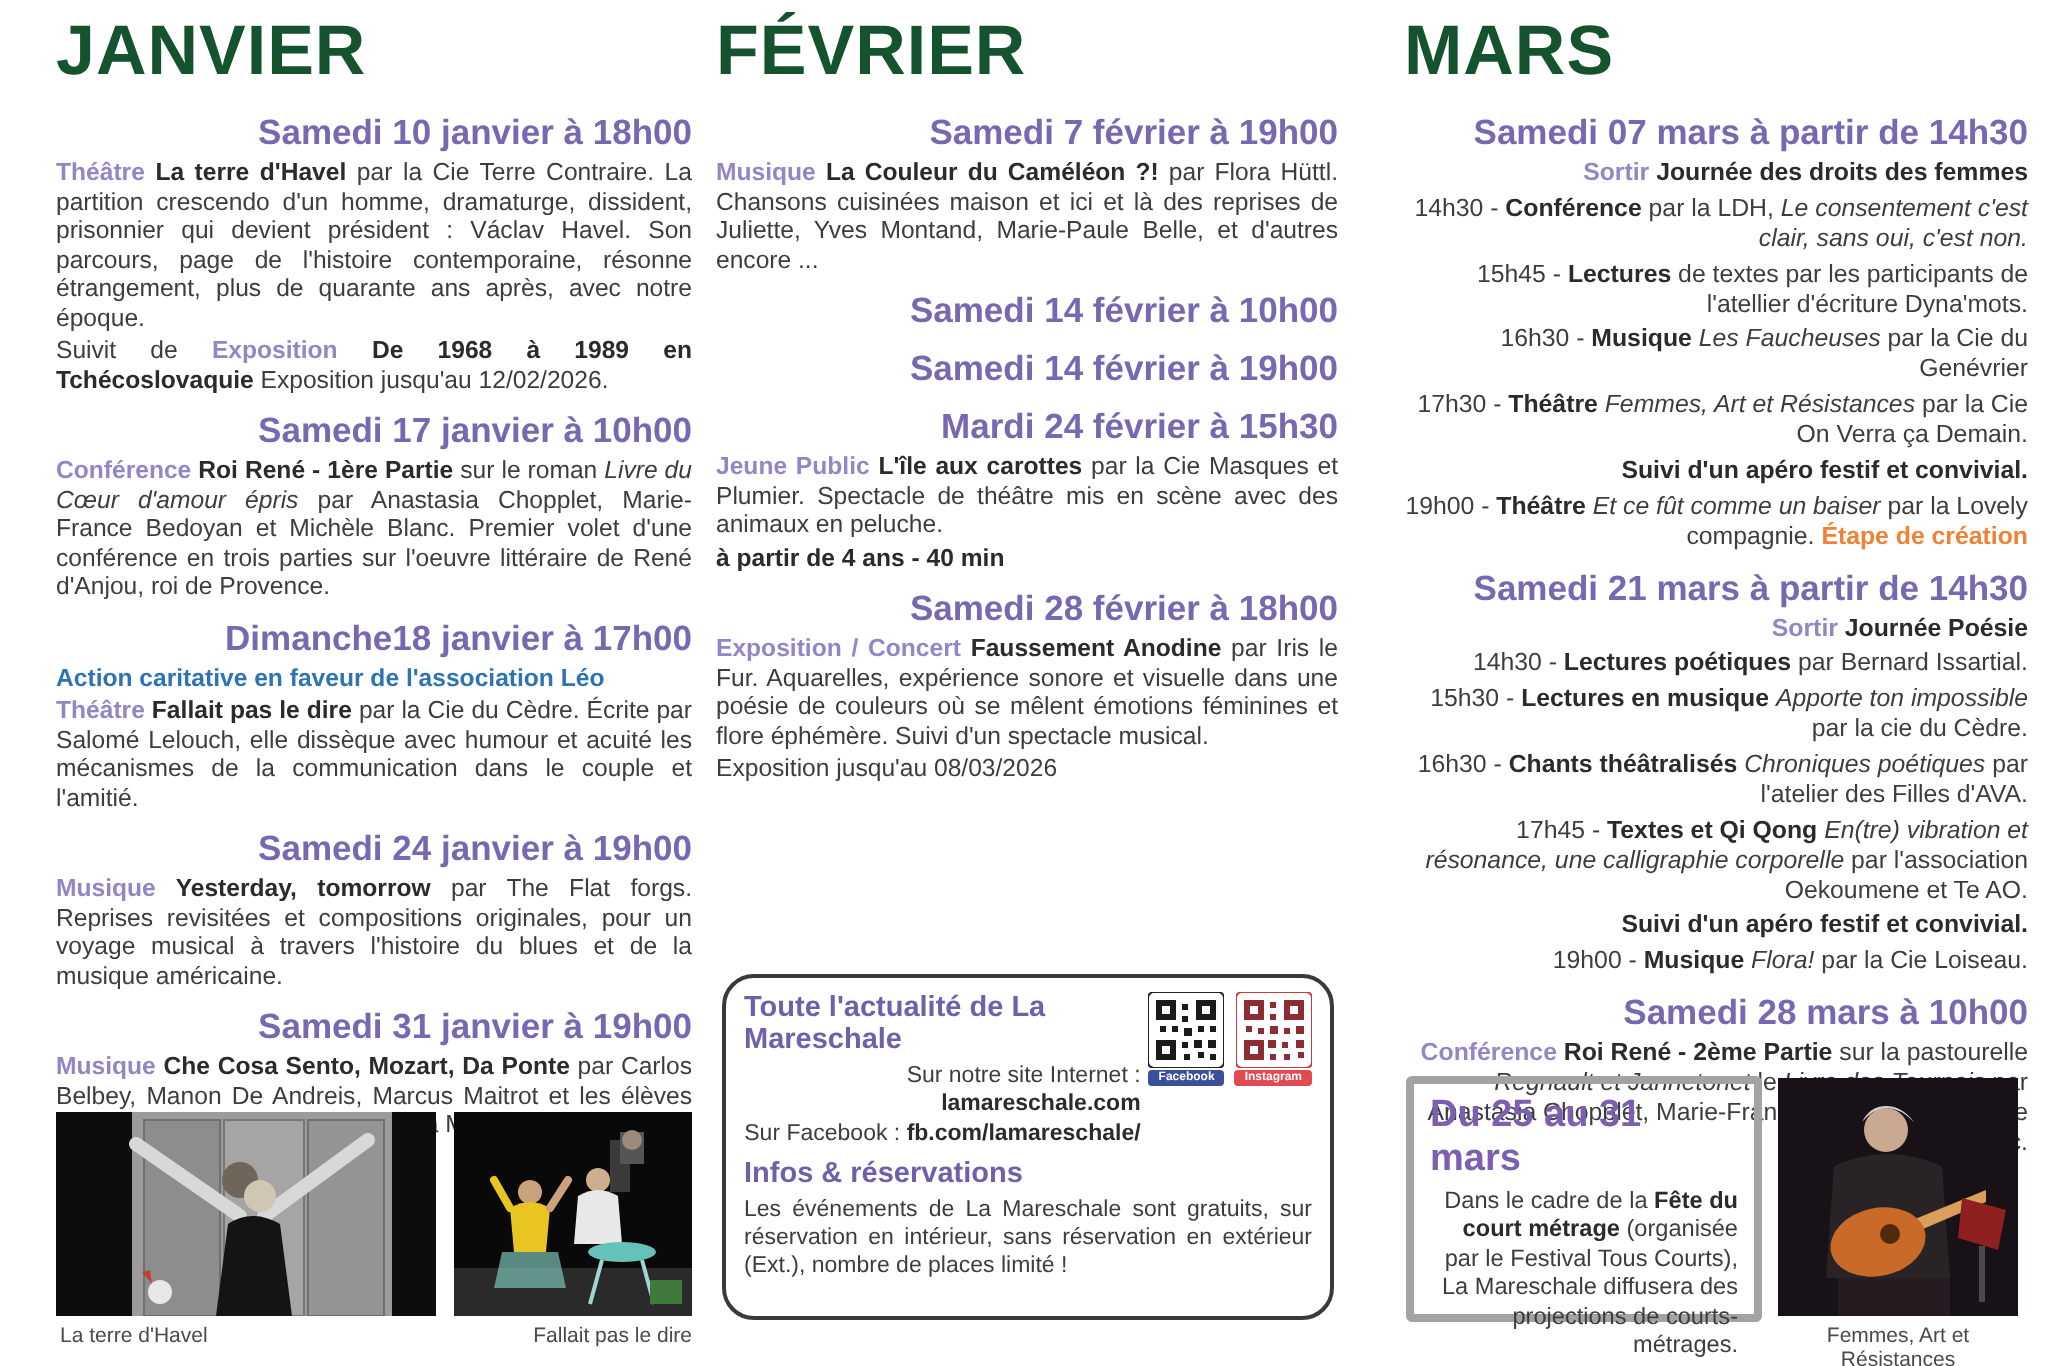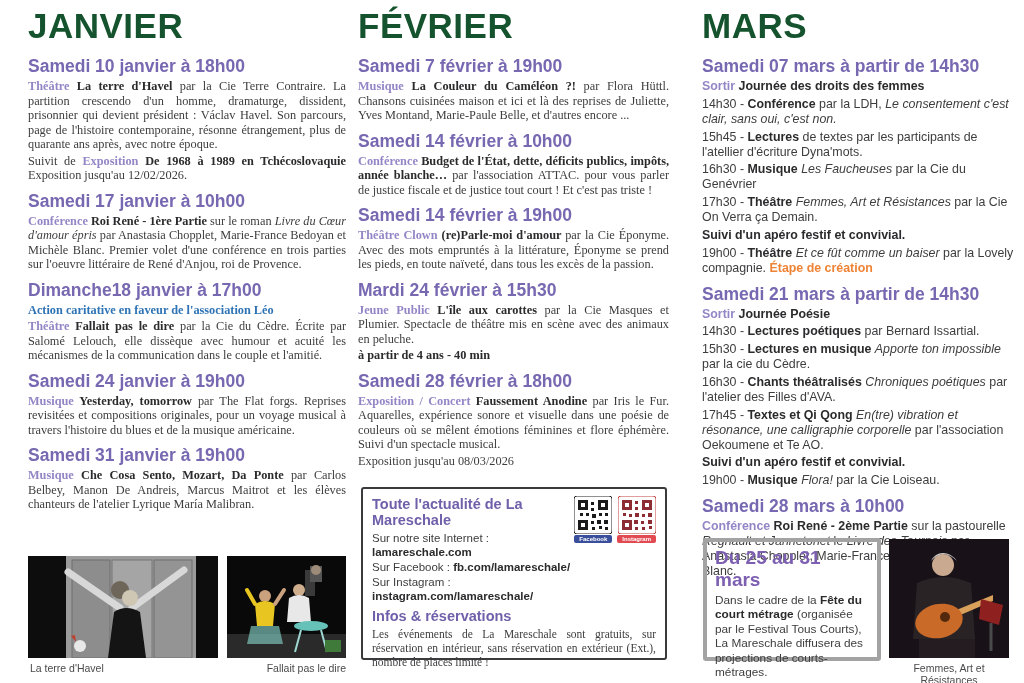--- a/index.html
+++ b/index.html
@@ -4,43 +4,43 @@
 <style>
   html,body{margin:0;padding:0;background:#fff;}
   .page{position:relative;width:1024px;height:683px;background:#ffffff;overflow:hidden;
         font-family:"Liberation Sans",sans-serif;color:#3d3d3f;}
   .col{position:absolute;top:4px;}
   .col1{left:28px;width:318px;}
   .col2{left:358px;width:311px;}
   .col3{left:702px;width:312px;}
   h1.month{font-size:35px;font-weight:bold;color:#14532d;margin:2px 0 10px 0;letter-spacing:.5px;}
   .event{margin-bottom:7px;}
-  h3.date{font-size:17.5px;font-weight:bold;color:#7868b1;margin:8px 0 2px 0;}
-  p.para{font-size:12.3px;line-height:1.18;margin:0 0 2px 0;color:#3d3d3f;}
-  .justify p.para{text-align:justify;font-family:Liberation Serif, serif;}
+  h3.date{font-size:17.5px;font-weight:bold;color:#7868b1;margin:8px 0 2px 0;text-align:right;}
+  p.para{font-size:12.3px;line-height:1.18;margin:0 0 2px 0;color:#3d3d3f;text-align:right;}
+  .justify p.para{text-align:justify;}
   .col3 p.para{font-size:12.4px;line-height:1.2;margin:0 0 3px 0;}
   span.cat{color:#9486c6;font-weight:bold;}
   span.b{font-weight:bold;color:#2b2b2d;}
   span.i{font-style:italic;}
   span.blue{color:#2e74b5;font-weight:bold;}
   span.orange{color:#ef8335;font-weight:bold;}
 
   
   .photos-row{position:absolute;left:28px;top:556px;width:318px;height:102px;display:flex;gap:9px;}
   .photo{overflow:hidden;background:#111;}
   .photo1{width:190px;height:102px;}
   .photo2{width:119px;height:102px;}
   .caption{position:absolute;font-size:10.5px;color:#4a4a4c;}
   .cap1{left:30px;top:662px;}
   .cap2{left:28px;top:662px;width:318px;text-align:right;}
   .cap3{left:888px;top:662px;width:122px;text-align:center;}
 
   
   .info-box{position:absolute;left:361px;top:487px;width:306px;height:173px;
-            border:2px solid #3a3a3c;border-radius:3px;box-sizing:border-box;padding:7px 9px 6px 9px;}
+            border:2px solid #3a3a3c;border-radius:16px;box-sizing:border-box;padding:7px 9px 6px 9px;}
   .info-title{font-size:14.5px;font-weight:bold;color:#7060aa;margin:0 0 3px 0;}
   .info-top{display:flex;}
   .info-top-text{width:228px;}
   .info-box p.para{font-size:11.5px;line-height:1.22;margin:0 0 1px 0;}
   .qr-group{display:flex;gap:5px;margin-left:4px;}
   .qr{display:flex;flex-direction:column;align-items:center;}
   .qr svg{width:38px;height:38px;}
   .qr-label{font-size:6px;color:#fff;border-radius:2px;padding:1px 5px;margin-top:1px;font-weight:bold;}
   .qr-label.fb{background:#3a4f9c;}
   .qr-label.ig{background:#e24a52;}
@@ -88,25 +88,23 @@
 
   <div class="col col2 justify">
     <h1 class="month">FÉVRIER</h1>
     <div>
         <section class="event">
           <h3 class="date">Samedi 7 février à 19h00</h3>
           <p class="para"><span class="cat">Musique </span><span class="b">La Couleur du Caméléon ?! </span><span>par Flora Hüttl. Chansons cuisinées maison et ici et là des reprises de Juliette, Yves Montand, Marie-Paule Belle, et d'autres encore ...</span></p>
         </section>
         <section class="event">
           <h3 class="date">Samedi 14 février à 10h00</h3>
-          <p class="para"><span class="cat">Conférence </span><span class="b">Budget de l'État, dette, déficits publics, impôts, année blanche… </span><span>par l'association ATTAC. pour vous parler de justice fiscale et de justice tout court ! Et c'est pas triste !</span></p>
         </section>
         <section class="event">
           <h3 class="date">Samedi 14 février à 19h00</h3>
-          <p class="para"><span class="cat">Théâtre Clown </span><span class="b">(re)Parle-moi d'amour </span><span>par la Cie Éponyme. Avec des mots empruntés à la littérature, Éponyme se prend les pieds, en toute naïveté, dans tous les excès de la passion.</span></p>
         </section>
         <section class="event">
           <h3 class="date">Mardi 24 février à 15h30</h3>
           <p class="para"><span class="cat">Jeune Public </span><span class="b">L'île aux carottes </span><span>par la Cie Masques et Plumier. Spectacle de théâtre mis en scène avec des animaux en peluche.</span></p>
           <p class="para"><span class="b">à partir de 4 ans - 40 min</span></p>
         </section>
         <section class="event">
           <h3 class="date">Samedi 28 février à 18h00</h3>
           <p class="para"><span class="cat">Exposition / Concert </span><span class="b">Faussement Anodine </span><span>par Iris le Fur. Aquarelles, expérience sonore et visuelle dans une poésie de couleurs où se mêlent émotions féminines et flore éphémère. Suivi d'un spectacle musical.</span></p>
           <p class="para"><span>Exposition jusqu'au 08/03/2026</span></p>
@@ -185,21 +183,20 @@
   <div class="caption cap1">La terre d'Havel</div>
   <div class="caption cap2">Fallait pas le dire</div>
 
   <div class="info-box">
     <div class="info-top">
       <div class="info-top-text">
         <div class="info-title">Toute l'actualité de La Mareschale</div>
         <div>
             <p class="para"><span>Sur notre site Internet : </span><span class="b">lamareschale.com</span></p>
             <p class="para"><span>Sur Facebook : </span><span class="b">fb.com/lamareschale/</span></p>
-            <p class="para"><span>Sur Instagram : </span><span class="b">instagram.com/lamareschale/</span></p>
           </div>
       </div>
       <div class="qr-group">
         <div class="qr">
           <svg viewBox="0 0 38 38">
             <rect width="38" height="38" rx="3" fill="#fff" stroke="#222"></rect>
             <g fill="#1a1a1a">
               <rect x="4" y="4" width="10" height="10"></rect>
                 <rect x="24" y="4" width="10" height="10"></rect>
                 <rect x="4" y="24" width="10" height="10"></rect>

